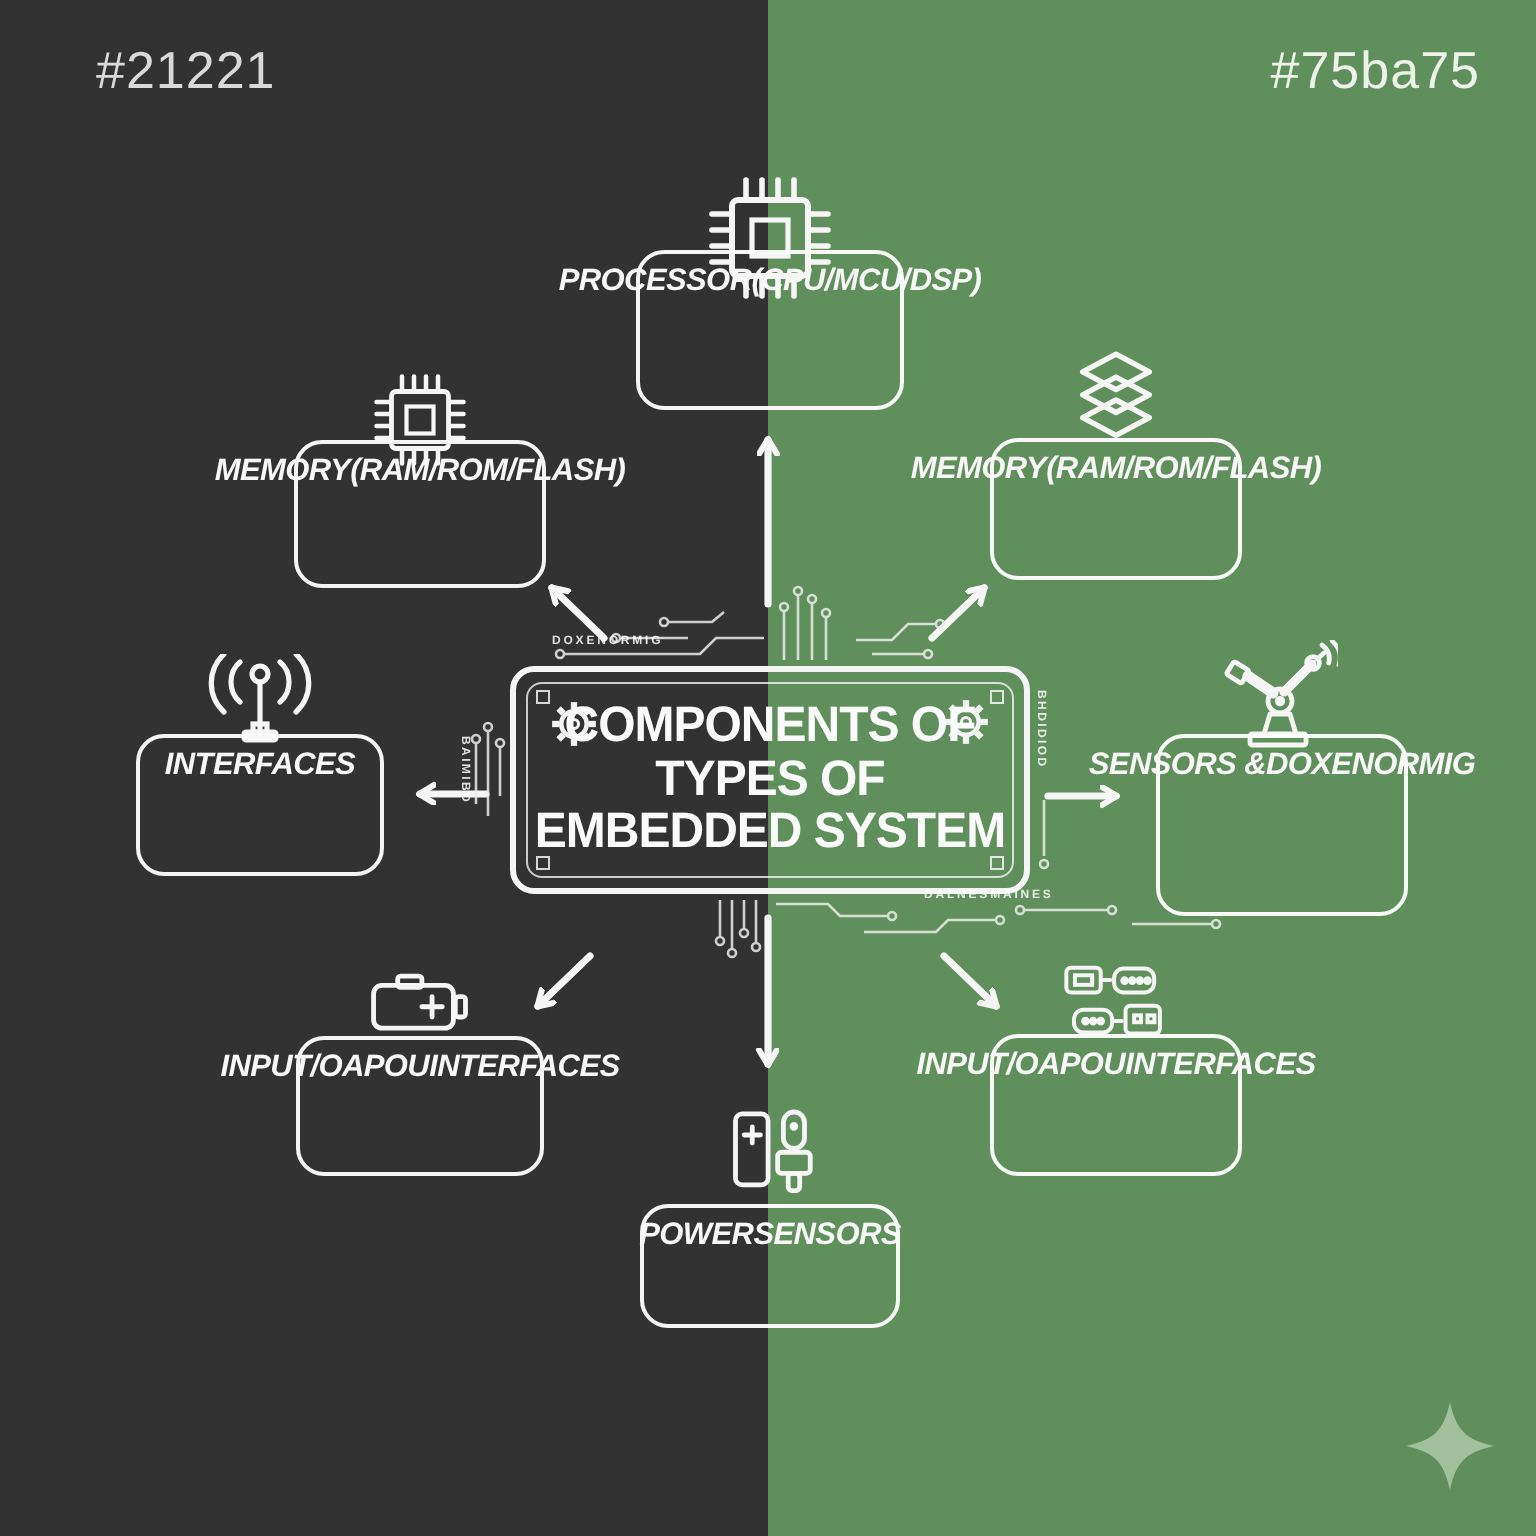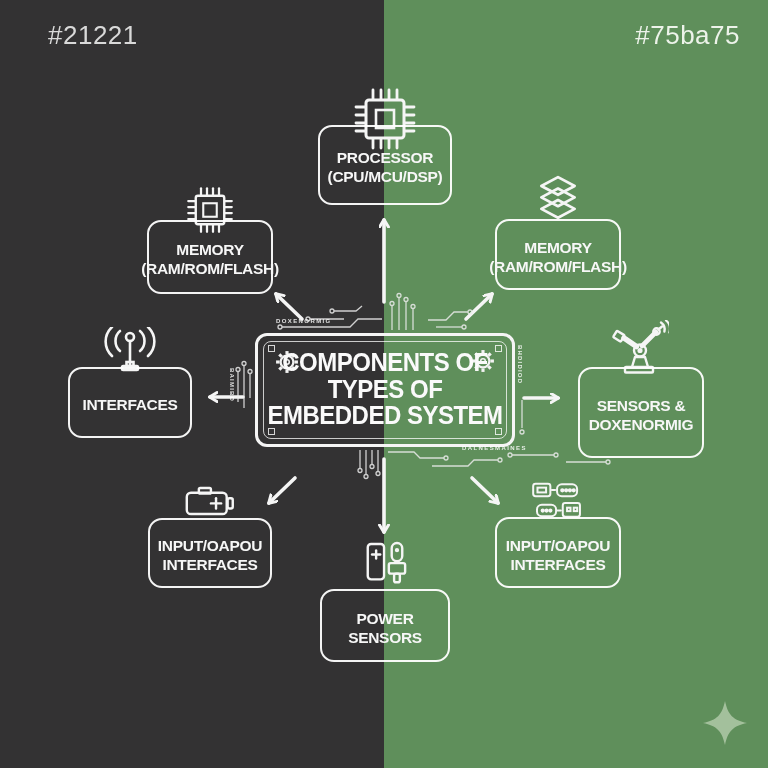--- a/index.html
+++ b/index.html
@@ -10,42 +10,42 @@
   .bg-right{left:384px;background:#5f8f5b;}
 
   .hex-label{position:absolute;top:20px;font-size:26px;font-weight:400;letter-spacing:.5px;}
   .hex-left{left:28px;color:#d9d9d9;margin-left:20px;}
   .hex-right{right:28px;color:#edf3ea;text-align:left;}
 
   
   .node{position:absolute;}
   .nbox{position:absolute;left:0;top:0;width:100%;height:100%;
         border:2.4px solid rgba(255,255,255,.95);border-radius:14px;
-        display:flex;flex-direction:column;align-items:center;justify-content:center;
-        padding-top:4px;box-sizing:border-box;}
+        display:flex;flex-direction:row;justify-content:center;
+        padding-top:4px;box-sizing:border-box;font-style:italic;}
   .nline{color:#f7f7f7;font-weight:700;font-size:15.5px;line-height:19px;
          letter-spacing:-.3px;white-space:nowrap;}
   .nicon{position:absolute;display:block;}
   .nicon svg{display:block;}
 
   .n-proc{left:318px;top:125px;width:134px;height:80px;}
   .n-proc .nicon{left:35px;top:-38px;}
   .n-meml{left:147px;top:220px;width:126px;height:74px;}
   .n-meml .nicon{left:39px;top:-34px;}
   .n-memr{left:495px;top:219px;width:126px;height:71px;}
   .n-memr .nicon{left:38px;top:-44px;}
   .n-comm{left:68px;top:367px;width:124px;height:71px;}
   .n-comm .nicon{left:30px;top:-40px;}
   .n-sens{left:578px;top:367px;width:126px;height:91px;}
   .n-sens .nicon{left:33px;top:-47px;}
   .n-iol{left:148px;top:518px;width:124px;height:70px;}
   .n-iol .nicon{left:36px;top:-33px;}
   .n-ior{left:495px;top:517px;width:126px;height:71px;}
   .n-ior .nicon{left:36px;top:-37px;}
-  .n-pow{left:320px;top:589px;width:130px;height:73px;}
+  .n-pow{left:320px;top:602px;width:130px;height:62px;}
   .n-pow .nicon{left:42px;top:-48px;}
 
   
   .center-box{position:absolute;left:255px;top:333px;width:260px;height:114px;
               border:3px solid #f5f5f5;border-radius:12px;box-sizing:border-box;}
   .center-inner{position:absolute;left:5px;top:5px;right:5px;bottom:5px;
                 border:1.5px solid rgba(255,255,255,.75);border-radius:8px;}
   .corner-sq{position:absolute;width:5px;height:5px;border:1.4px solid rgba(255,255,255,.8);}
   .csq-tl{left:10px;top:9px;} .csq-tr{right:10px;top:9px;}
   .csq-bl{left:10px;bottom:9px;} .csq-br{right:10px;bottom:9px;}

